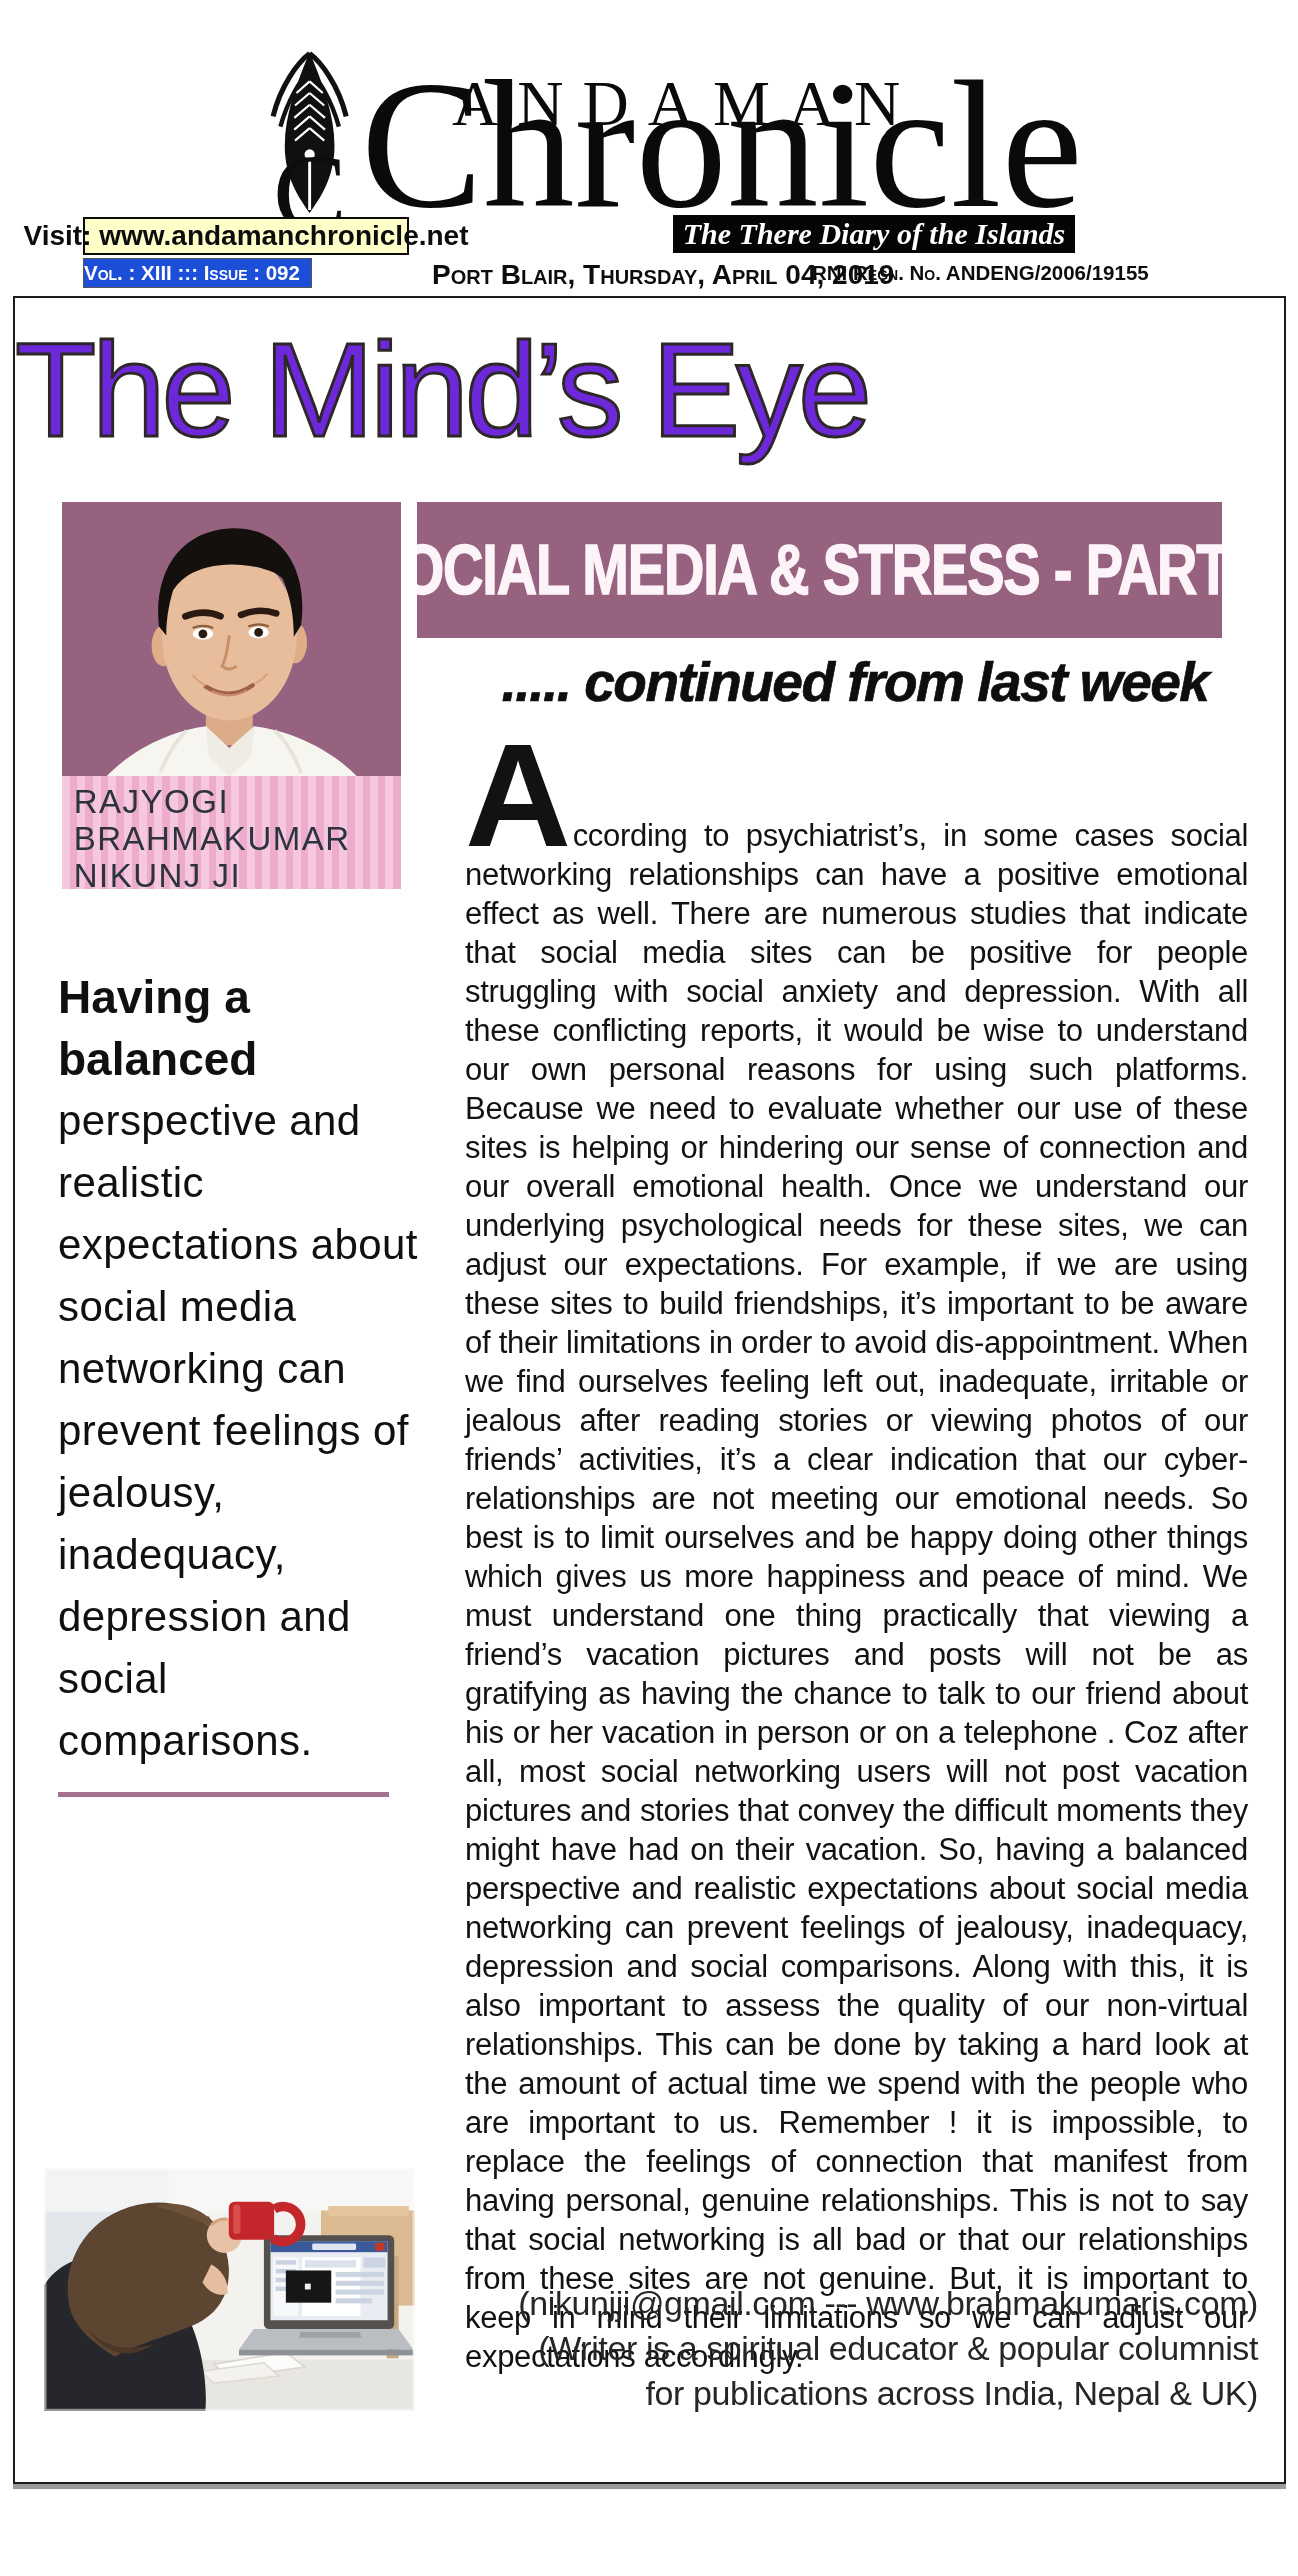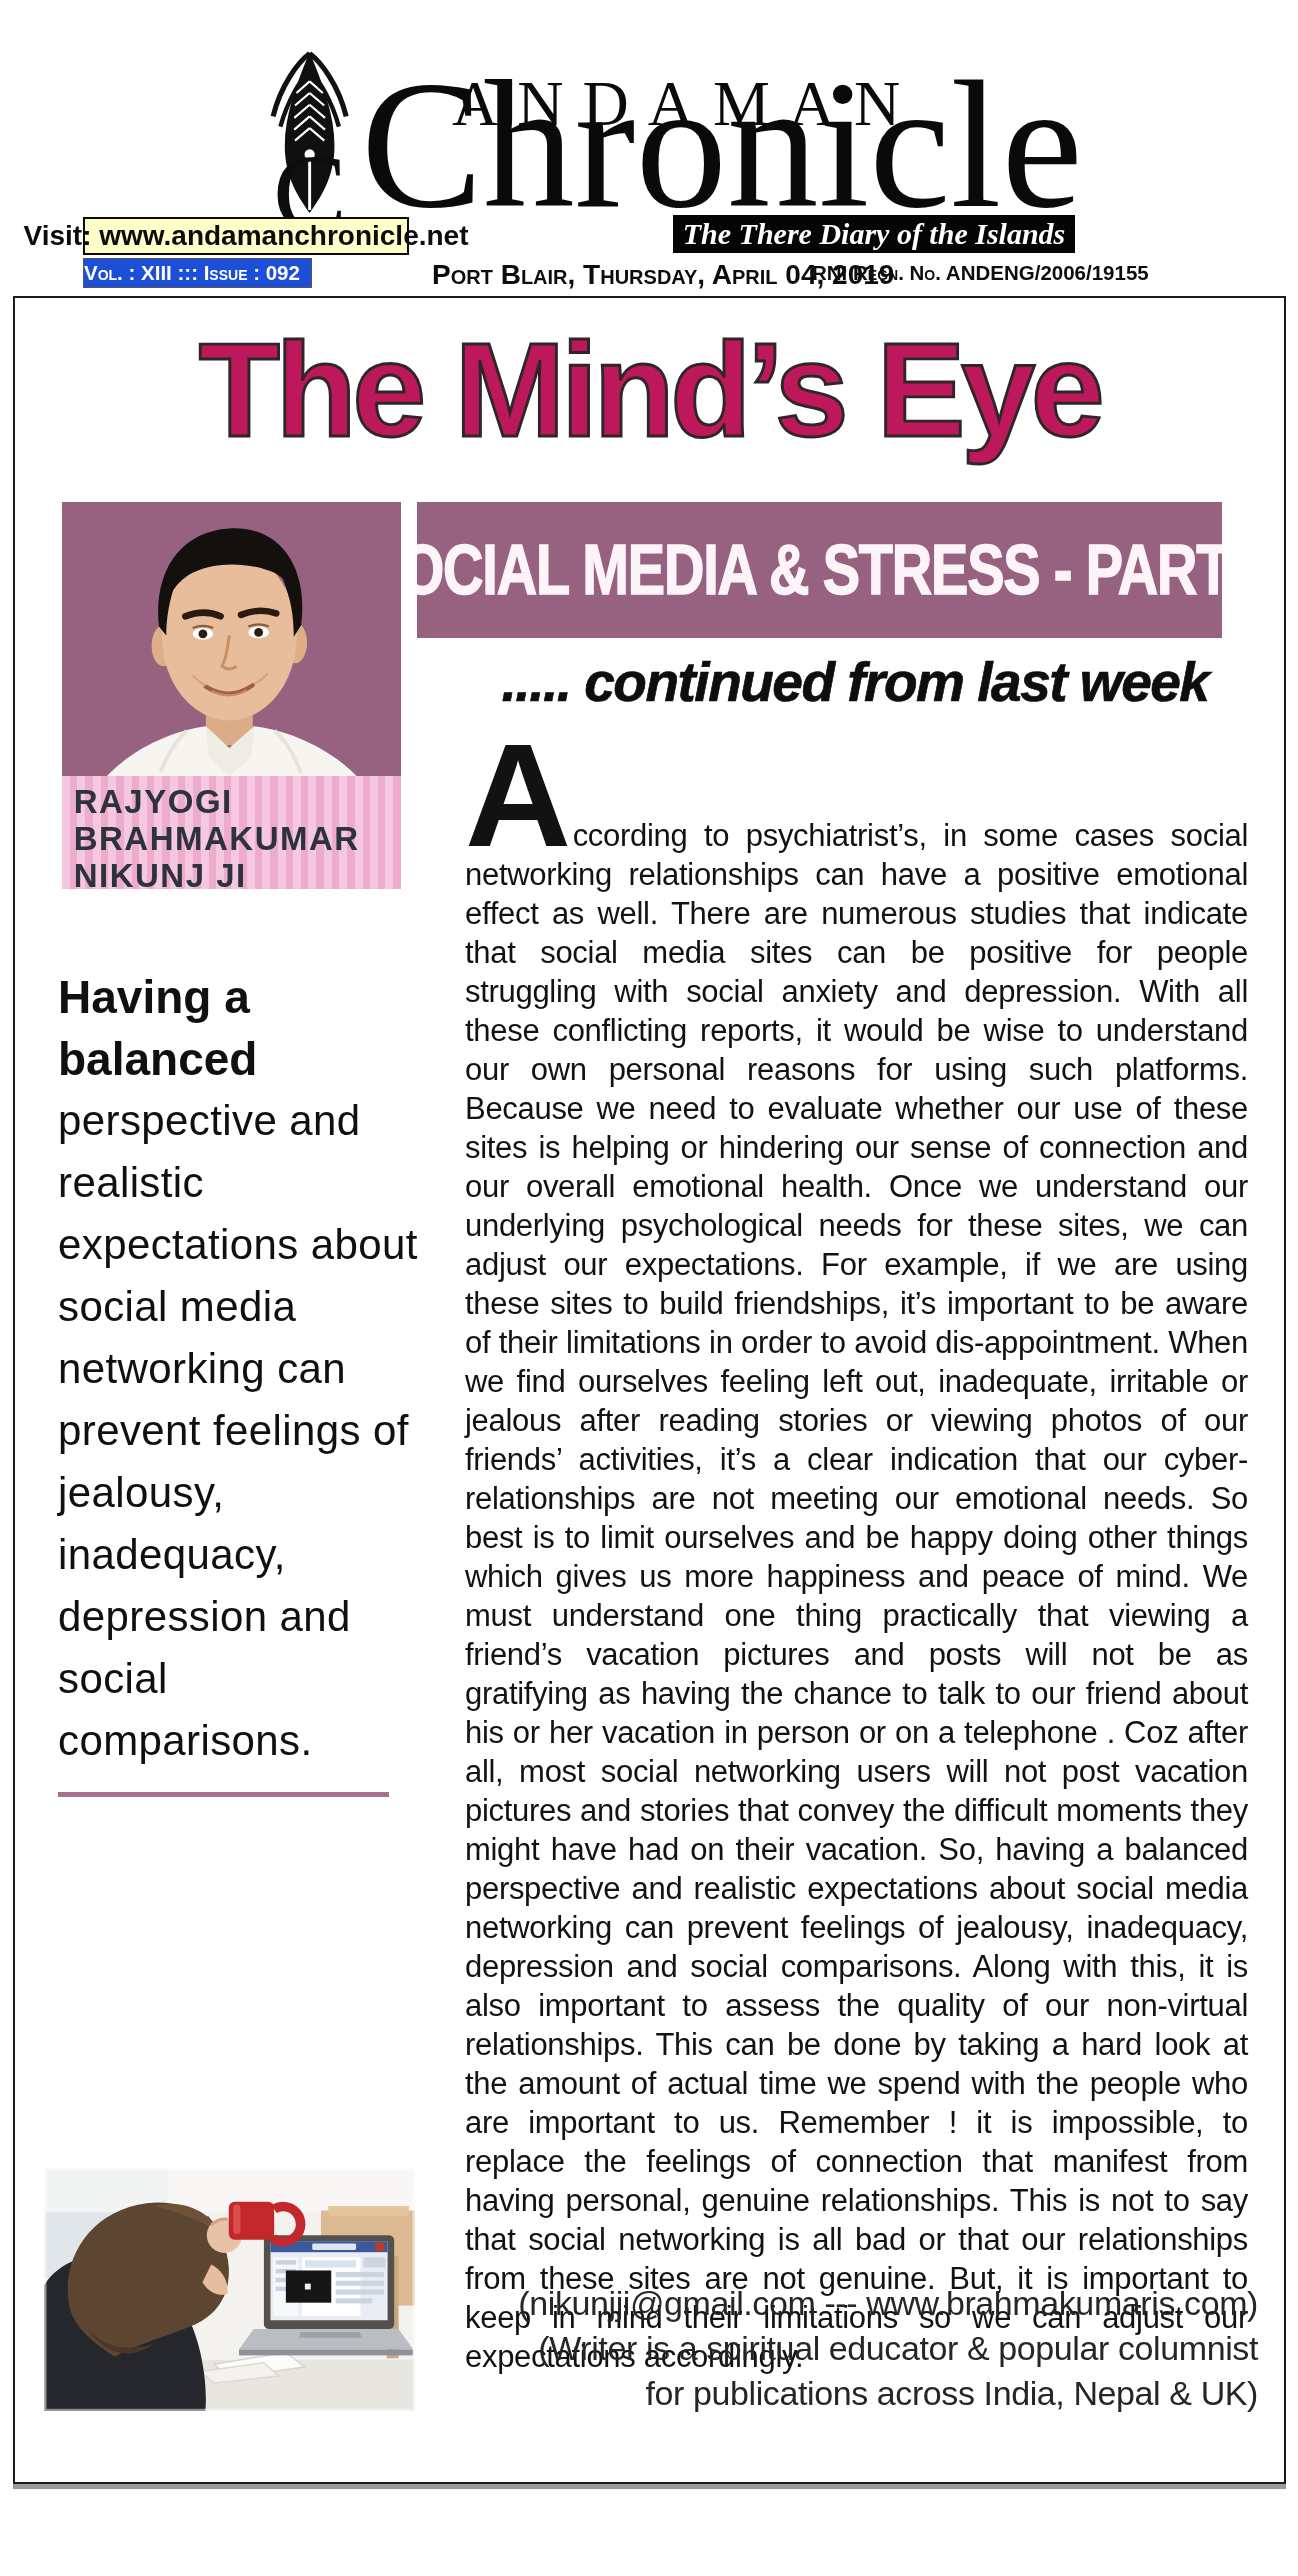--- a/index.html
+++ b/index.html
@@ -28,29 +28,29 @@
   .dateline{position:absolute;left:432px;top:259px;font-weight:bold;font-size:28px;
           font-variant:small-caps;color:#0d0d0d;white-space:nowrap;}
   .rni{position:absolute;left:812px;top:261px;font-weight:bold;font-size:20.5px;
           font-variant:small-caps;color:#0d0d0d;white-space:nowrap;}
 
   
   .content-box{position:absolute;left:13px;top:296px;width:1269px;height:2184px;
           border:2.2px solid #1c1c1c;background:#fff;box-shadow:0 5.1px 0 #9b9b9b;}
   
 
-  .page-title{position:absolute;left:0;top:26px;width:100%;text-align:center;
-          font-size:133px;line-height:1;font-weight:bold;color:#be185d;letter-spacing:-4.4px;
+  .page-title{position:absolute;left:0;top:26px;width:100%;text-align:left;
+          font-size:133px;line-height:1;font-weight:normal;color:#6d28d9;letter-spacing:-4.4px;
           -webkit-text-stroke:2.9px #2e2727;white-space:nowrap;}
 
   .photo-block{position:absolute;left:47px;top:204px;width:339px;height:387px;background:#97627f;}
   .photo-block svg{display:block;}
   .author-caption{position:absolute;left:0;top:274px;width:339px;height:113px;
           background:repeating-linear-gradient(90deg,#f6c8df 0 8px,#edacce 8px 15.4px);
-          color:#2c333d;font-weight:bold;font-size:33px;line-height:37px;letter-spacing:1.5px;
+          color:#2c333d;font-weight:normal;font-size:33px;line-height:37px;letter-spacing:1.5px;
           padding:7.3px 0 0 11.7px;box-sizing:border-box;white-space:pre-line;}
 
   .kicker{position:absolute;left:402px;top:204px;width:805px;height:136px;background:#97627f;
           display:flex;align-items:center;justify-content:center;overflow:hidden;}
   .kicker span{color:#fdf4fa;font-weight:bold;font-size:70px;letter-spacing:-1.5px;white-space:nowrap;
           transform:scaleX(0.8);-webkit-text-stroke:1.5px #fdf4fa;}
 
   .continued{position:absolute;left:450px;top:352px;width:780px;text-align:center;
           font-size:55px;font-weight:bold;font-style:italic;color:#0e0e0e;letter-spacing:-1.5px;
           -webkit-text-stroke:0.7px #0e0e0e;white-space:nowrap;}

